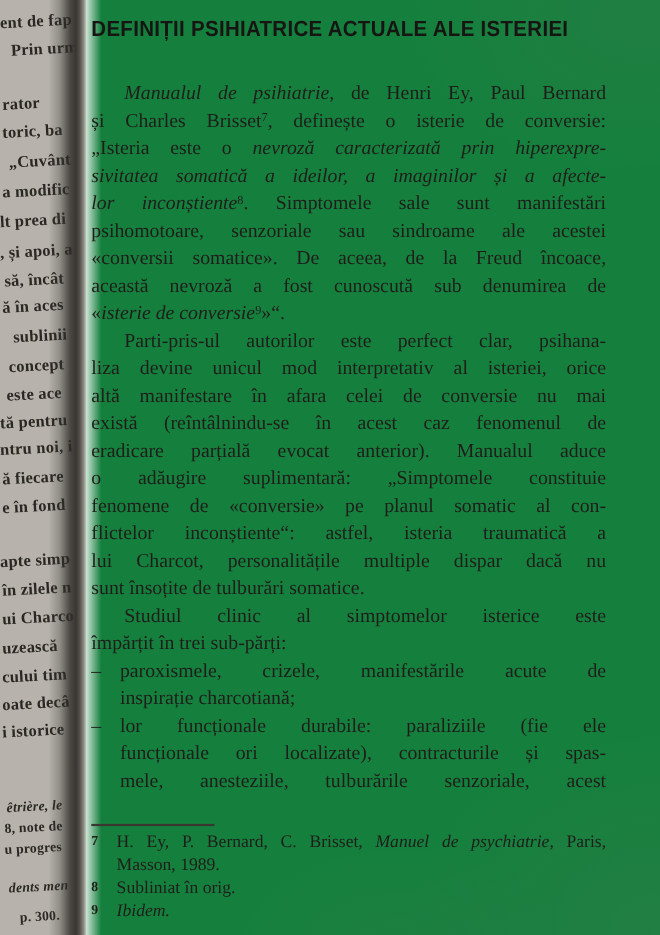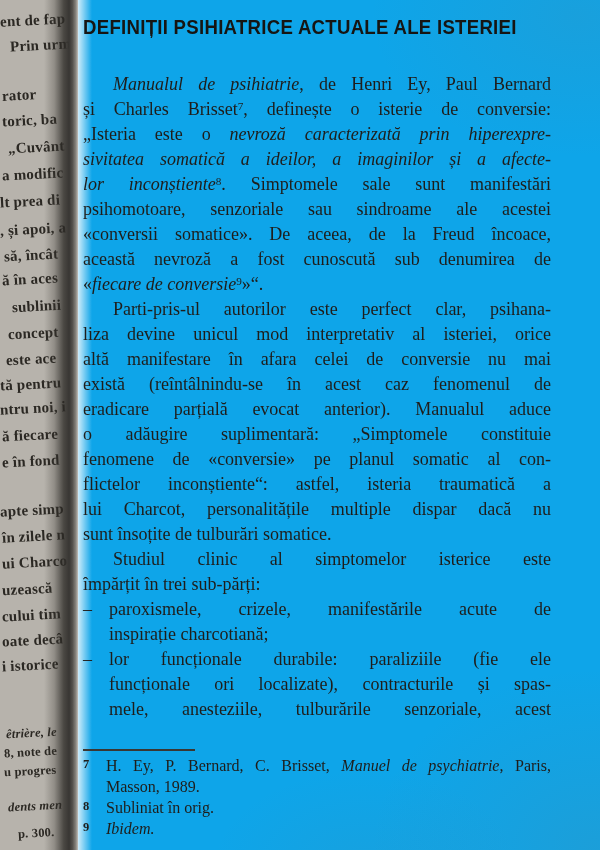--- a/index.html
+++ b/index.html
@@ -16,21 +16,21 @@
             #383633 74%,
             #55524d 84%,
             #8a8780 94%,
             #c2bfb9 100%);}
   .frag{position:absolute;white-space:nowrap;font-weight:700;font-size:15px;
         color:#2b2823;letter-spacing:0.2px;transform:rotate(-3deg);}
   .frag.sm{font-size:12.5px;}
   .frag.it{font-style:italic;}
   
   .main{position:absolute;left:78px;top:0;width:522px;height:850px;
-        background:#0ea5e9;color:#1f1d1a;}
+        background:#15803d;color:#1f1d1a;}
   .main::before{content:"";position:absolute;inset:0;pointer-events:none;
         background:
           linear-gradient(90deg,rgba(255,255,255,0.8) 0px,rgba(255,255,255,0) 14px),
           radial-gradient(ellipse 300px 200px at 96% 2%, rgba(120,115,108,0.10), transparent 70%),
           radial-gradient(ellipse 320px 260px at 99% 100%, rgba(120,115,108,0.13), transparent 70%),
           radial-gradient(ellipse 220px 140px at 55% 102%, rgba(120,115,108,0.08), transparent 70%);}
   .title{position:absolute;left:5px;top:16px;margin:0;white-space:nowrap;
          font-family:"Liberation Sans",sans-serif;font-weight:700;font-size:20px;
          letter-spacing:0.3px;color:#161513;transform:scaleX(0.93);transform-origin:left center;}
   #body{position:absolute;left:5px;top:72px;width:468px;font-size:18px;}
@@ -91,21 +91,21 @@
     <div id="body">
         <div class="para">
           <div class="bline j ind"><span class="it ">Manualul de psihiatrie</span><span>, de Henri Ey, Paul Bernard</span></div>
           <div class="bline j"><span>și Charles Brisset</span><span class="sup">7</span><span>, definește o isterie de conversie:</span></div>
           <div class="bline j"><span>„Isteria este o </span><span class="it ">nevroză caracterizată prin hiperexpre-</span></div>
           <div class="bline j"><span class="it ">sivitatea somatică a ideilor, a imaginilor și a afecte-</span></div>
           <div class="bline j"><span class="it ">lor inconștiente</span><span class="sup">8</span><span>. Simptomele sale sunt manifestări</span></div>
           <div class="bline j"><span>psihomotoare, senzoriale sau sindroame ale acestei</span></div>
           <div class="bline j"><span>«conversii somatice». De aceea, de la Freud încoace,</span></div>
           <div class="bline j"><span>această nevroză a fost cunoscută sub denumirea de</span></div>
-          <div class="bline"><span>«</span><span class="it ">fiecare de conversie</span><span class="sup">9</span><span>»“.</span></div>
+          <div class="bline"><span>«</span><span class="it ">isterie de conversie</span><span class="sup">9</span><span>»“.</span></div>
         </div>
         <div class="para">
           <div class="bline j ind"><span>Parti-pris-ul autorilor este perfect clar, psihana-</span></div>
           <div class="bline j"><span>liza devine unicul mod interpretativ al isteriei, orice</span></div>
           <div class="bline j"><span>altă manifestare în afara celei de conversie nu mai</span></div>
           <div class="bline j"><span>există (reîntâlnindu-se în acest caz fenomenul de</span></div>
           <div class="bline j"><span>eradicare parțială evocat anterior). Manualul aduce</span></div>
           <div class="bline j"><span>o adăugire suplimentară: „Simptomele constituie</span></div>
           <div class="bline j"><span>fenomene de «conversie» pe planul somatic al con-</span></div>
           <div class="bline j"><span>flictelor inconștiente“: astfel, isteria traumatică a</span></div>

